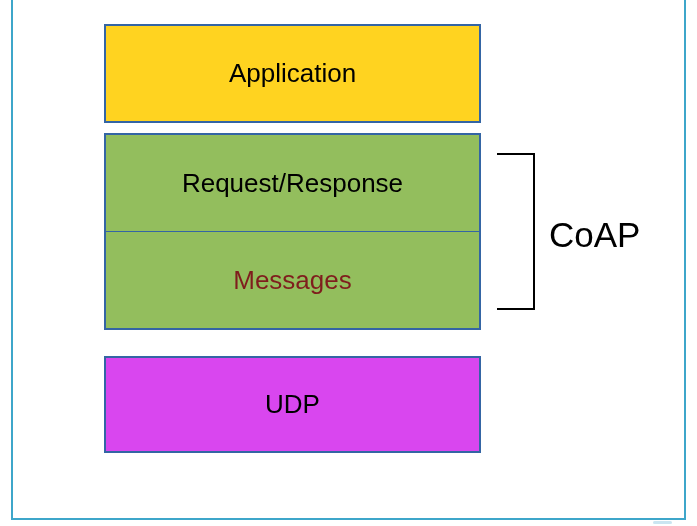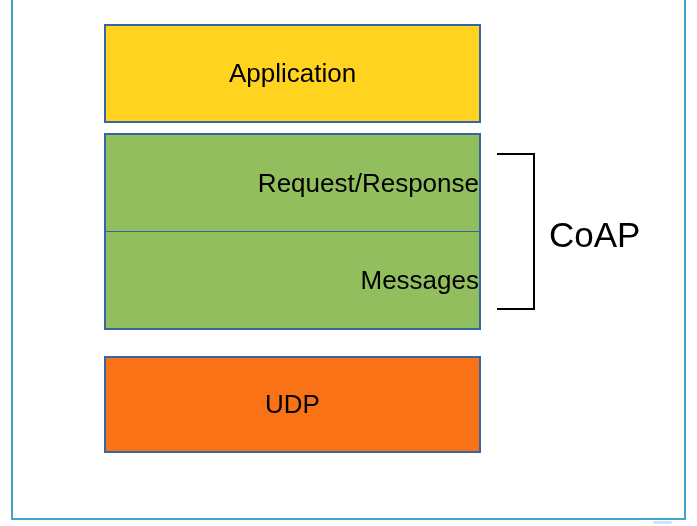--- a/index.html
+++ b/index.html
@@ -35,21 +35,21 @@
   .box-coap-group {
     top: 133px; height: 197px; background: #93be5d;
     flex-direction: column;
     align-items: stretch;
     justify-content: stretch;
   }
   .group-cell {
     flex: 1 1 0;
     display: flex;
     align-items: center;
-    justify-content: flex-end;
+    justify-content: center;
   }
   .group-cell-top { border-bottom: 1px solid #3465a4; }
   .box-udp { top: 356px; height: 97px; background: #1fb5dc; }
   .shape-label {
     font-size: 26px;
     line-height: 1.1;
     color: #000000;
     white-space: nowrap;
   }
   .bracket {
@@ -91,25 +91,25 @@
 
   <div class="box box-application" style="background-color: rgb(255, 211, 32); border-color: rgb(52, 101, 164);">
     <span class="shape-label" style="color: rgb(0, 0, 0);">Application</span>
   </div>
 
   <div class="box box-coap-group" style="background-color: rgb(147, 190, 93); border-color: rgb(52, 101, 164);">
     <div class="group-cell group-cell-top" style="border-color: rgb(52, 101, 164);">
       <span class="shape-label" style="color: rgb(0, 0, 0);">Request/Response</span>
     </div>
     <div class="group-cell">
-      <span class="shape-label" style="color: #000000;">Messages</span>
+      <span class="shape-label" style="color: #7f1d1d;">Messages</span>
     </div>
   </div>
 
-  <div class="box box-udp" style="background-color: #f97316; border-color: rgb(52, 101, 164);">
+  <div class="box box-udp" style="background-color: #d946ef; border-color: rgb(52, 101, 164);">
     <span class="shape-label" style="color: rgb(0, 0, 0);">UDP</span>
   </div>
 
   <div class="bracket" style="border-color: rgb(0, 0, 0);"></div>
 
   <div class="bracket-label" style="color: rgb(0, 0, 0);">CoAP</div>
 
   <div class="bottom-artifact" style="background-color: rgb(168, 212, 232);"></div>
 
 </div>

